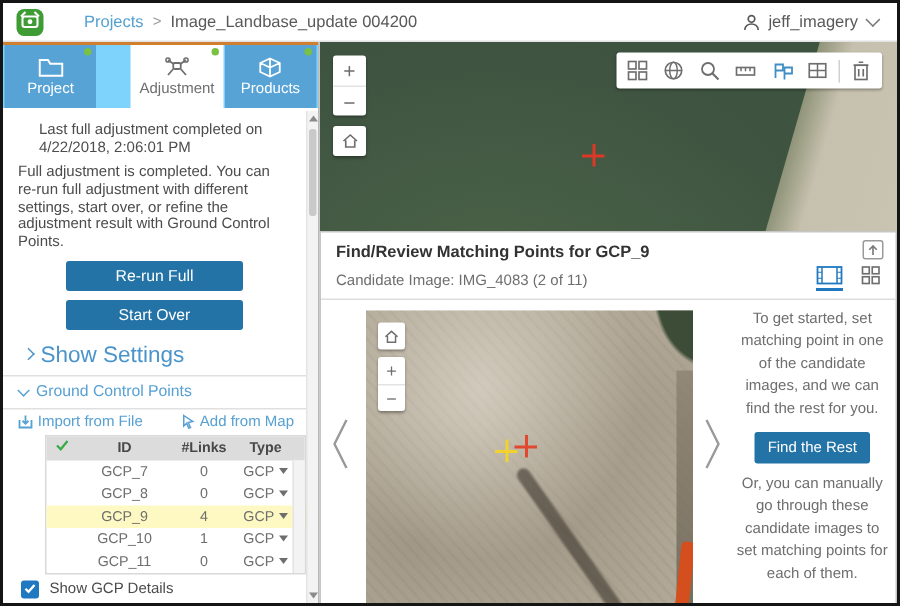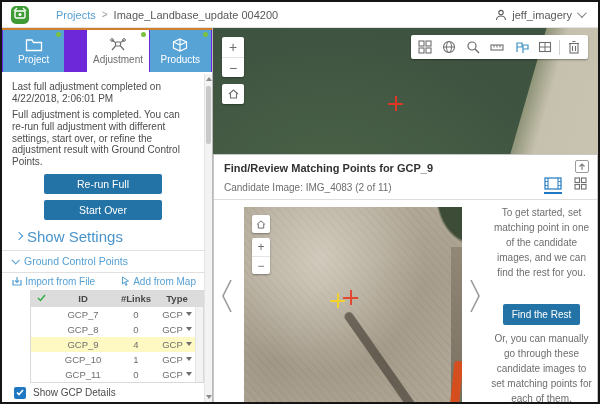--- a/index.html
+++ b/index.html
@@ -12,32 +12,32 @@
   .logo { width:20px; height:20px; margin-left:8px; }
   .crumbs { display:flex; align-items:center; gap:6px; margin-left:26px; font-size:11px; }
   .crumb-link { color:#56a0d3; cursor:pointer; }
   .crumb-sep { color:#9b9b9b; font-size:10px; }
   .crumb-cur { color:#595959; }
   .userbox { margin-left:auto; margin-right:14px; display:flex; align-items:center; gap:5px; font-size:11px; color:#595959; cursor:pointer; }
   .chev-dn { width:7px; height:7px; border-right:1px solid #7a7a7a; border-bottom:1px solid #7a7a7a; transform:rotate(45deg) translateY(-2px); }
 
   
   .left-panel { position:absolute; left:0; top:26px; width:211px; height:374px; background:#fff; border-right:1px solid #b9b9b9; z-index:20; }
-  .tabstrip { position:relative; height:44px; background:#6d28d9; border-top:2px solid #d07f2e; display:flex; gap:1px; padding:0 1px; }
+  .tabstrip { position:relative; height:44px; background:#7dd3fc; border-top:2px solid #d07f2e; display:flex; gap:1px; padding:0 1px; }
   .tab { flex:1; background:#57a3d6; color:#fff; display:flex; flex-direction:column; align-items:center; justify-content:center; gap:2px; font-size:10px; position:relative; cursor:pointer; }
   .tab.active { background:#fff; color:#6e6e6e;margin-left:22px; }
   .tab .dot { position:absolute; top:2px; right:3px; width:5px; height:5px; border-radius:50%; background:#7ac143; }
   .panel-content { position:absolute; left:0; top:46px; right:8px; bottom:0; overflow:hidden; font-size:10px; color:#4c4c4c; }
   .pscroll { position:absolute; right:0; top:46px; bottom:0; width:8px; background:#f3f3f3; border-left:1px solid #e4e4e4; }
   .pscroll .arr-u, .pscroll .arr-d { position:absolute; left:1px; width:0; height:0; border-left:3px solid transparent; border-right:3px solid transparent; }
   .arr-u { top:3px; border-bottom:4px solid #8a8a8a; }
   .arr-d { bottom:3px; border-top:4px solid #8a8a8a; }
   .pthumb { position:absolute; left:1px; top:12px; width:5px; height:58px; background:#c9c9c9; border-radius:2px; }
 
-  .status-text { margin:7px 10px 0; line-height:12px; }
+  .status-text { margin:7px 24px 0; line-height:12px; }
   .desc-text { margin:4px 10px 0; line-height:11.8px; }
   .pbtn { display:block; margin:6px auto 0; width:118px; height:20px; background:#2373a6; color:#fff; border:none; border-radius:2px; font-size:10.5px; font-family:inherit; cursor:pointer; }
   .show-settings { margin:8px 0 0 14px; color:#4a94cc; font-size:15px; display:flex; align-items:center; gap:5px; cursor:pointer; }
   .chev-r { width:6px; height:6px; border-right:1px solid #4a94cc; border-top:1px solid #4a94cc; transform:rotate(45deg); }
   .divider { border-top:1px solid #e0e0e0; margin:5px 0 0; }
   .gcp-header { margin:4px 0 0 10px; color:#56a0d3; font-size:10.5px; display:flex; align-items:center; gap:6px; cursor:pointer; }
   .chev-d2 { width:6px; height:6px; border-right:1px solid #56a0d3; border-bottom:1px solid #56a0d3; transform:rotate(45deg) translateY(-1px); }
   .gcp-links { margin:3px 8px 0 0; display:flex; justify-content:flex-end; gap:26px; color:#56a0d3; font-size:10px; }
   .gcp-link { display:flex; align-items:center; gap:3px; cursor:pointer; }
 
@@ -99,21 +99,21 @@
   .v-rocks { position:absolute; right:0; top:40px; width:11px; height:190px; background:linear-gradient(#8a8070, #6f6758 60%, #4a5a40); opacity:.75; }
   .v-cone { position:absolute; right:1px; bottom:6px; width:9px; height:48px; background:#d44e1e; border-radius:3px; transform:rotate(6deg); }
   .v-shadow { position:absolute; left:98px; top:106px; width:9px; height:118px; background:rgba(55,48,40,.58); border-radius:5px; transform:rotate(-35deg); transform-origin:top center; filter:blur(.6px); }
   .v-cross-y { left:86px; top:86px; color:#f2d22e; }
   .v-cross-r { left:99px; top:83px; color:#e0482f; }
   .v-home { position:absolute; left:8px; top:8px; width:18px; height:18px; display:flex; align-items:center; justify-content:center; cursor:pointer; }
   .v-zoom { position:absolute; left:8px; top:31px; width:18px; }
   .v-zoom .zcell { height:18px; font-size:12px; }
 
   .mp-text { position:absolute; left:276px; right:4px; top:50px; text-align:center; font-size:10px; line-height:15px; color:#6e6e6e; }
-  .find-btn { margin:24px auto 6px; display:block; background:#2373a6; color:#fff; border:none; border-radius:2px; font-size:10px; font-family:inherit; padding:5px 9px; cursor:pointer; }
+  .find-btn { margin:8px auto 6px; display:block; background:#2373a6; color:#fff; border:none; border-radius:2px; font-size:10px; font-family:inherit; padding:5px 9px; cursor:pointer; }
 </style>
 </head>
 <body>
 
 <div class="frame">
 
   <div class="topbar">
     <svg class="logo" viewBox="0 0 20 20">
       <rect x="1" y="1" width="18" height="18" rx="5" fill="#3f9c35"></rect>
       <rect x="5" y="6" width="10" height="7" rx="1.5" fill="none" stroke="#fff" stroke-width="1.4"></rect>

